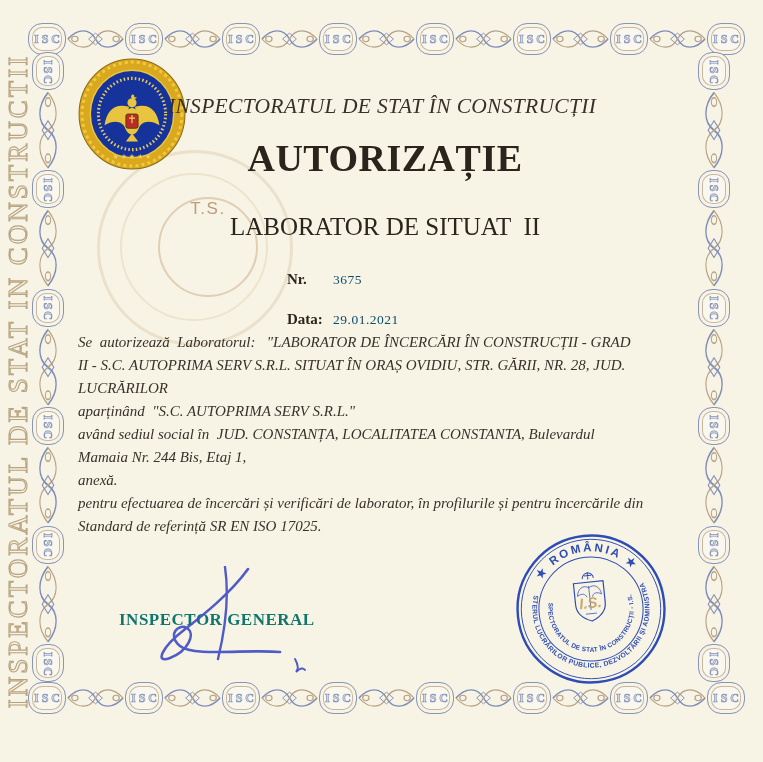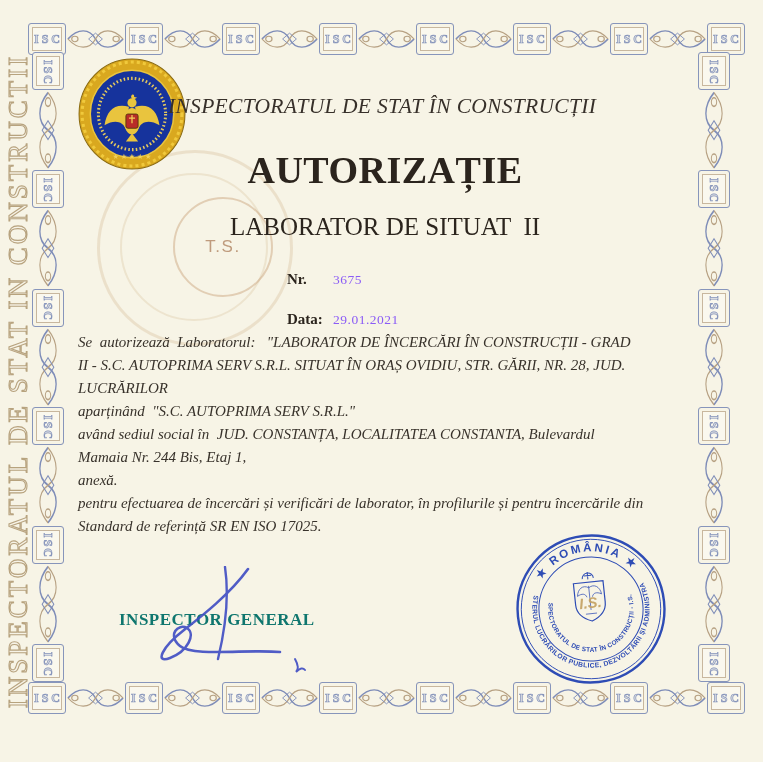--- a/index.html
+++ b/index.html
@@ -20,21 +20,21 @@
   }
 
   
   .strip{position:absolute; display:flex; align-items:center; z-index:2;}
   .strip-top{left:28px; top:20px; width:717px; height:38px; flex-direction:row;}
   .strip-bottom{left:28px; top:678px; width:717px; height:40px; flex-direction:row;}
   .strip-left{left:28px; top:52px; width:40px; height:630px; flex-direction:column;}
   .strip-right{left:694px; top:52px; width:40px; height:630px; flex-direction:column;}
 
   .blk{
-    flex:0 0 auto; width:36px; height:30px; border:1.4px solid #8795bb; border-radius:3px;
+    flex:0 0 auto; width:36px; height:30px; border:1.4px solid #8795bb; border-radius:14px;
     background:rgba(252,250,243,.65);
     box-shadow: inset 0 0 0 3px #f7f4e6, inset 0 0 0 4px rgba(183,161,131,.75);
     display:flex; align-items:center; justify-content:center;
   }
   .blk.v{width:30px; height:36px;}
   .blk span{
     font:700 12px "Liberation Serif", serif; letter-spacing:3px; padding-left:3px;
     color:rgba(168,178,204,.4); -webkit-text-stroke:.7px #8795bb; white-space:nowrap;
   }
   .blk.v span{transform:rotate(90deg); letter-spacing:2px;}
@@ -45,38 +45,38 @@
   .c-tan{stroke:#b7a183; fill:none;}
 
   
   .emblem{position:absolute; left:78px; top:58px; width:108px; height:112px; z-index:3;}
 
   
   .emboss-seal{position:absolute; left:97px; top:150px; width:190px; height:190px;
     border-radius:50%; border:3px solid rgba(210,180,140,.30); z-index:1;}
   .emboss-mid{position:absolute; left:20px; top:20px; width:144px; height:144px;
     border-radius:50%; border:2px solid rgba(210,180,140,.26);}
-  .emboss-inner{position:absolute; left:73px; top:44px; width:96px; height:96px;
+  .emboss-inner{position:absolute; left:58px; top:44px; width:96px; height:96px;
     border-radius:50%; border:2px solid rgba(200,160,120,.45);
-    display:flex; align-items:center; justify-content:center;}
+    display:flex; justify-content:center;}
   .emboss-inner span{color:rgba(176,132,99,.8); font-size:17px; letter-spacing:1.5px;
     font-family:"Liberation Sans", sans-serif;}
 
   
   .org-name{position:absolute; left:168px; top:94px; font-size:21.5px; color:#37302a;
     letter-spacing:.3px; z-index:3;font-style:italic;}
-  .doc-title{position:absolute; left:70px; top:148px; width:630px; text-align:center;
+  .doc-title{position:absolute; left:70px; top:136px; width:630px; text-align:center;
     font-size:38px; font-weight:700; color:#2b241d; letter-spacing:.5px; z-index:3;}
   .doc-subtitle{position:absolute; left:70px; top:213px; width:630px; text-align:center;
     font-size:25px; color:#2b241d; white-space:pre; z-index:3;}
 
   .meta{position:absolute; left:287px; top:250px; z-index:3;}
   .meta-row{line-height:18.5px;}
   .ml{display:inline-block; width:46px; font-weight:700; font-size:15px; color:#2b241d;margin-top:20px;}
-  .mv{font-size:13.5px; color:#8b5cf6; letter-spacing:.5px;}
+  .mv{font-size:13.5px; color:#0c4a6e; letter-spacing:.5px;}
 
   
   .body-text{position:absolute; left:78px; top:331px; width:616px; z-index:3;
     font-style:italic; font-size:15px; line-height:23px; color:#38322b;}
   .body-text div{white-space:pre;}
 
   
   .inspector{position:absolute; left:119px; top:610px; font-weight:700; font-size:17px;
     letter-spacing:.5px; color:#0f766e; z-index:3;}
   .signature{position:absolute; left:130px; top:566px; width:190px; height:115px; z-index:4;}

